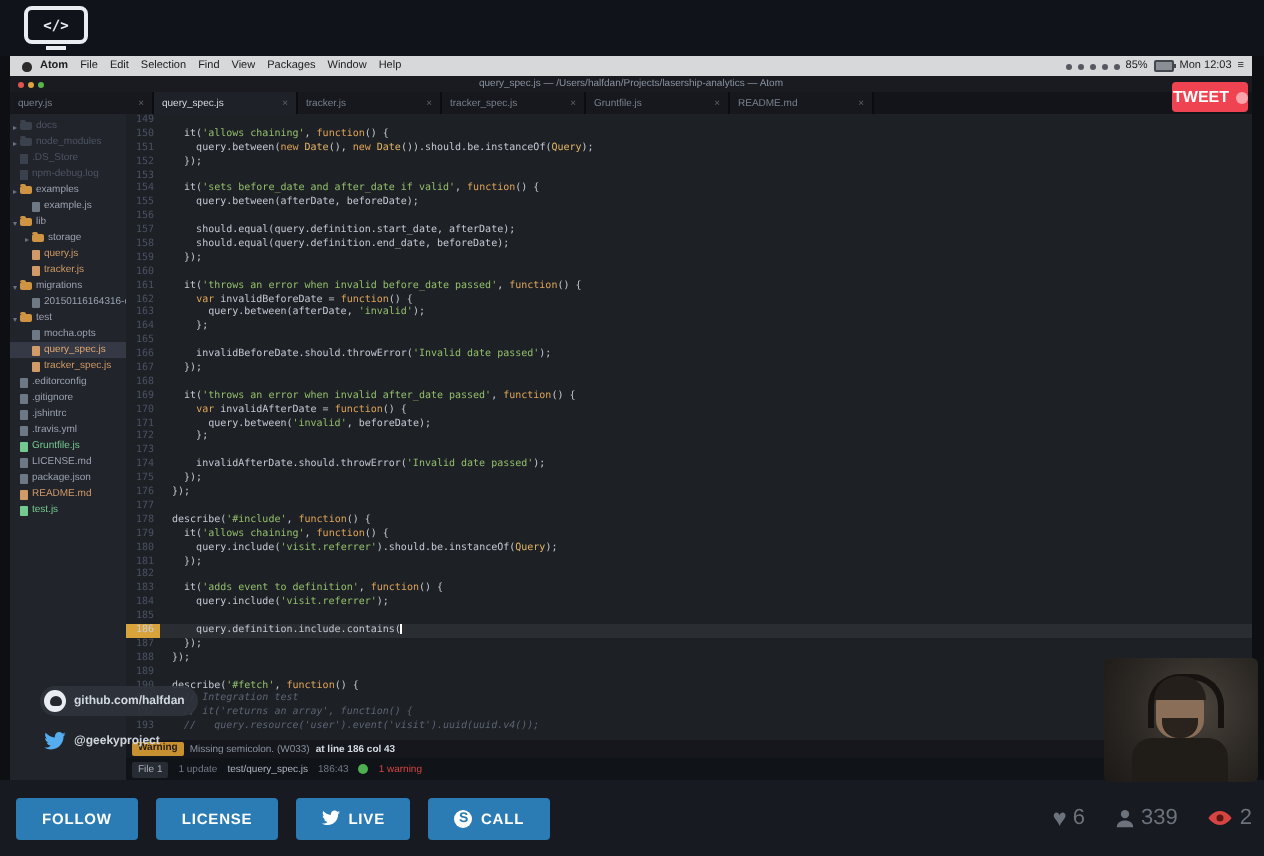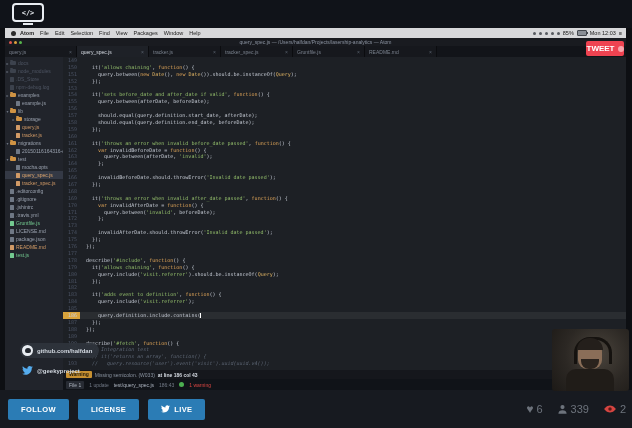--- a/index.html
+++ b/index.html
@@ -434,20 +434,24 @@
     </button>
     <button class="btn">
       <span>LICENSE</span>
     </button>
     <button class="btn">
       <svg width="9" height="8" viewBox="0 0 24 20">
         <path fill="#ffffff" d="M24 2.4c-.9.4-1.8.7-2.8.8 1-.6 1.8-1.6 2.2-2.7-1 .6-2 1-3.1 1.2C19.4.7 18.1 0 16.7 0c-2.7 0-4.9 2.2-4.9 4.9 0 .4 0 .8.1 1.1C7.8 5.8 4.1 3.8 1.7.8 1.2 1.6 1 2.4 1 3.3c0 1.7.9 3.2 2.2 4.1-.8 0-1.6-.2-2.2-.6v.1c0 2.4 1.7 4.4 3.9 4.8-.4.1-.8.2-1.3.2-.3 0-.6 0-.9-.1.6 2 2.4 3.4 4.6 3.4-1.7 1.3-3.8 2.1-6.1 2.1-.4 0-.8 0-1.2-.1 2.2 1.4 4.8 2.2 7.5 2.2 9.1 0 14-7.5 14-14v-.6c1-.7 1.8-1.6 2.5-2.4z"></path>
       </svg>
       <span>LIVE</span>
     </button>
+    <button class="btn">
+      <span class="skype-circle">S</span>
+      <span>CALL</span>
+    </button>
   </div>
 <div class="stats">
   <div class="stat-group" id="stats">
       <div class="stat">
         <span class="heart">♥</span>
         <span>6</span>
       </div>
       <div class="stat">
         <svg width="11" height="11" viewBox="0 0 16 16">
           <circle cx="8" cy="4.5" r="3" fill="#6d737c"></circle>

